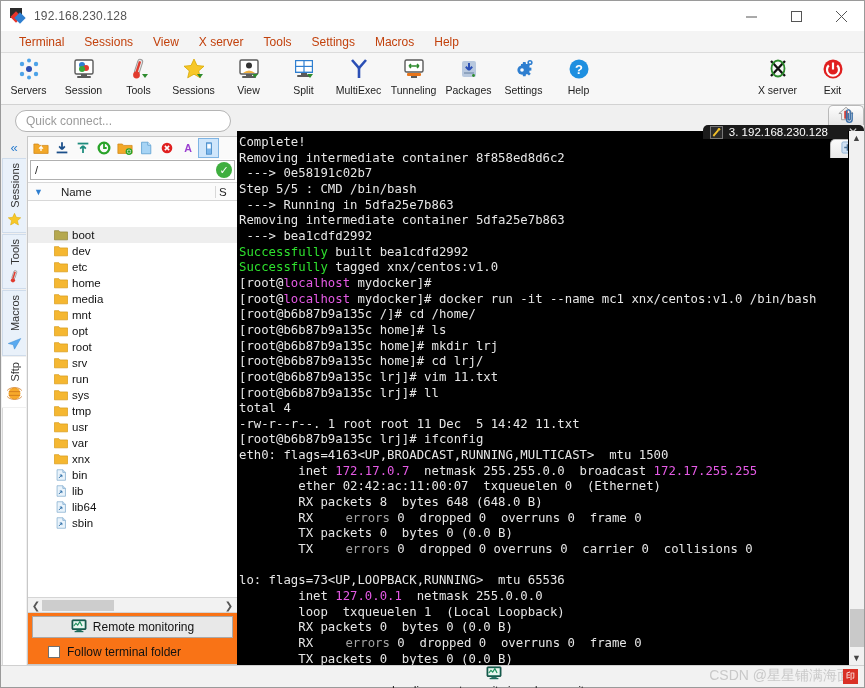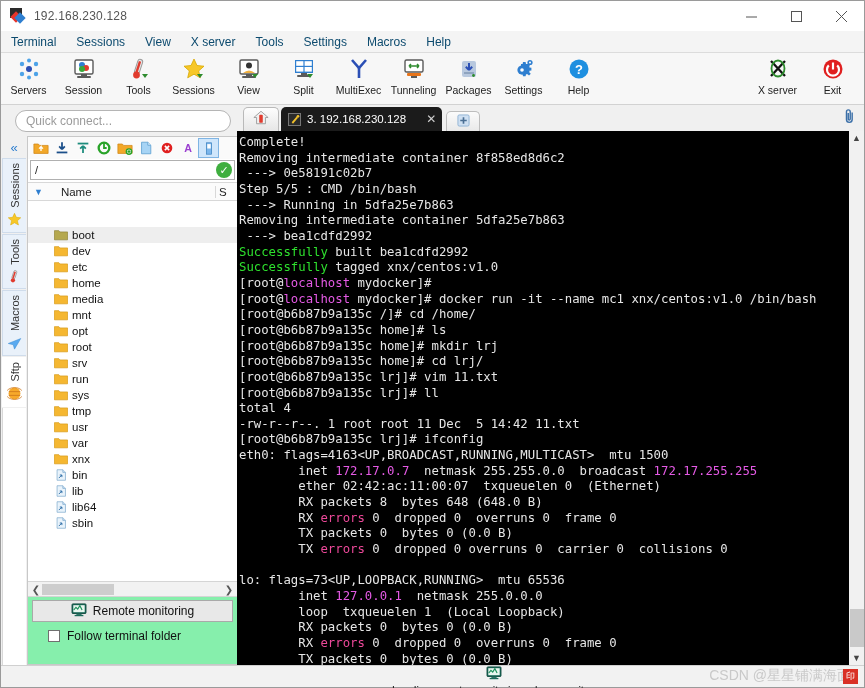--- a/index.html
+++ b/index.html
@@ -41,22 +41,22 @@
     color:#555;
   }
   .wincontrols .wc svg { display:block; }
 
   
   .menubar {
     height: 22px; min-height: 22px;
     background: #f4f4f4;
     border-bottom: 1px solid #dcdcdc;
     display: flex; align-items: flex-start;
-    padding-left: 0;
-    font-size: 12px; color: #0c4a6e;
+    padding-left: 8px;
+    font-size: 12px; color: #c2410c;
   }
   .menubar .mi { padding: 0 10px; line-height: 22px; cursor: default; }
 
   
   .toolbar {
     height: 52px; min-height: 52px;
     background: #f7f7f7;
     border-bottom: 1px solid #d2d2d2;
     display: flex; align-items: flex-start;
     padding-top: 2px;
@@ -163,39 +163,39 @@
   .frow .fico { width:14px; height:12px; margin-right:4px; flex:0 0 auto; position:relative; }
   .hscroll {
     height: 15px; min-height:15px; background:#f2f2f2;
     border-top:1px solid #d5d5d5;
     display:flex; align-items:center; justify-content:space-between;
     padding: 0 2px; position:relative;
   }
   .hscroll .arrow { font-size:10px; color:#555; width:12px; text-align:center; }
   .hscroll .thumb { position:absolute; left:14px; top:2px; height:11px; width:72px; background:#cdcdcd; }
   .sftp-bottom {
-    border-top:1px solid #d5d5d5; background:#86efac;
-    padding: 3px 4px 21px 4px;
+    border-top:1px solid #d5d5d5; background:#f97316;
+    padding: 3px 4px 5px 4px;
   }
   .remote-btn {
     height: 22px; border:1px solid #a9a9a9; background:#e8e8e8;
     display:flex; align-items:center; justify-content:center; gap:6px;
     font-size:12px; color:#111;
   }
   .follow {
     margin-top: 7px; display:flex; align-items:center; gap:7px;
     font-size:12px; color:#111; padding-left: 16px;
   }
   .follow .cbx { width:12px;height:12px;border:1px solid #707070;background:#fff; }
 
   
   .rightpane { flex:1 1 auto; display:flex; flex-direction:column; min-width:0; background:#f0f0f0;}
   .tabstrip {
     height: 26px; min-height:26px; background:#f0f0f0;
-    display:flex; align-items:flex-end; position:relative;
+    display:flex; align-items:flex-end; position:relative;flex-direction:column;
   }
   .homebtn {
     width: 36px; height:24px; margin-left:6px;
     background: linear-gradient(#fdfdfd,#e6e6e6);
     border:1px solid #b9b9b9; border-bottom:none;
     border-radius: 5px 5px 0 0;
     display:flex;align-items:center;justify-content:center;
   }
   .termtab {
     height: 24px; margin-left:2px; padding: 0 6px 0 7px;
@@ -218,21 +218,21 @@
   .terminal {
     flex:1 1 auto; min-width:0; overflow:hidden;
     background:#000; color:#e6e6e6;
     font-family: "DejaVu Sans Mono","Liberation Mono", monospace;
     font-size: 12.3px; line-height: 15.65px;
     padding: 4px 0 0 2px;
     white-space: pre;
   }
   .terminal .g { color:#2ee02e; }
   .terminal .m { color:#e55ae5; }
-  .terminal .r { color:#ec4899; }
+  .terminal .r { color:#a3a3a3;margin-left:25px; }
   .terminal .c { color:#e6e6e6;text-align:center; }
   .vscroll {
     width: 16px; min-width:16px; background:#f1f1f1;
     border-left:1px solid #000;
     display:flex; flex-direction:column; align-items:center; justify-content:space-between;
     position:relative;
   }
   .vscroll .varrow { font-size:9px; color:#444; height:14px; line-height:14px; }
   .vscroll .vthumb { position:absolute; left:1px; width:14px; height:38px; bottom:18px; background:#c9c9c9; }
 

